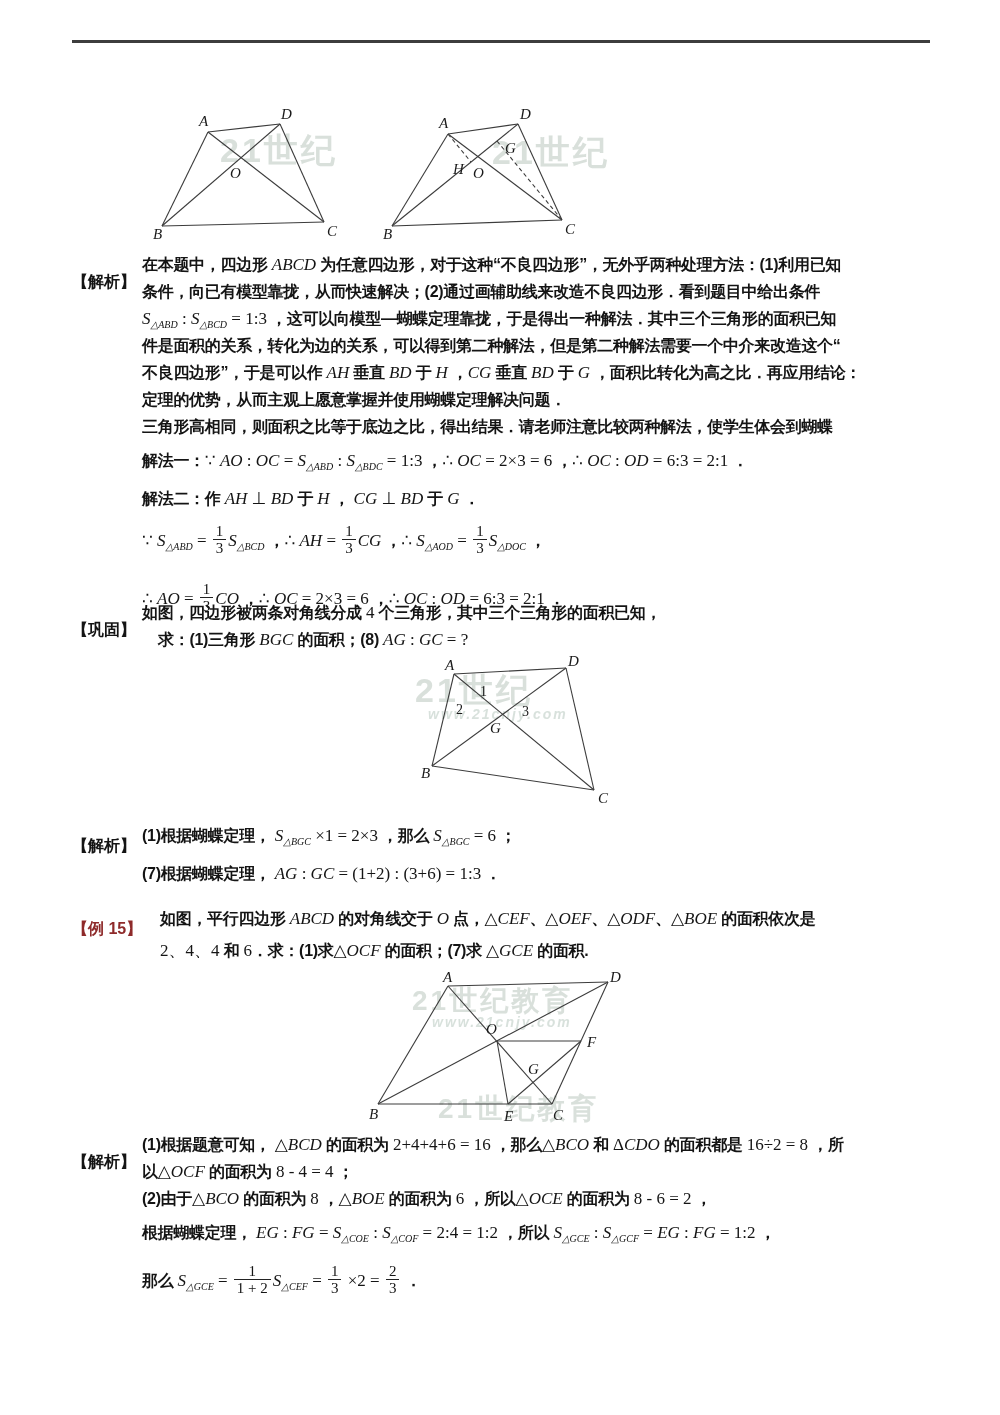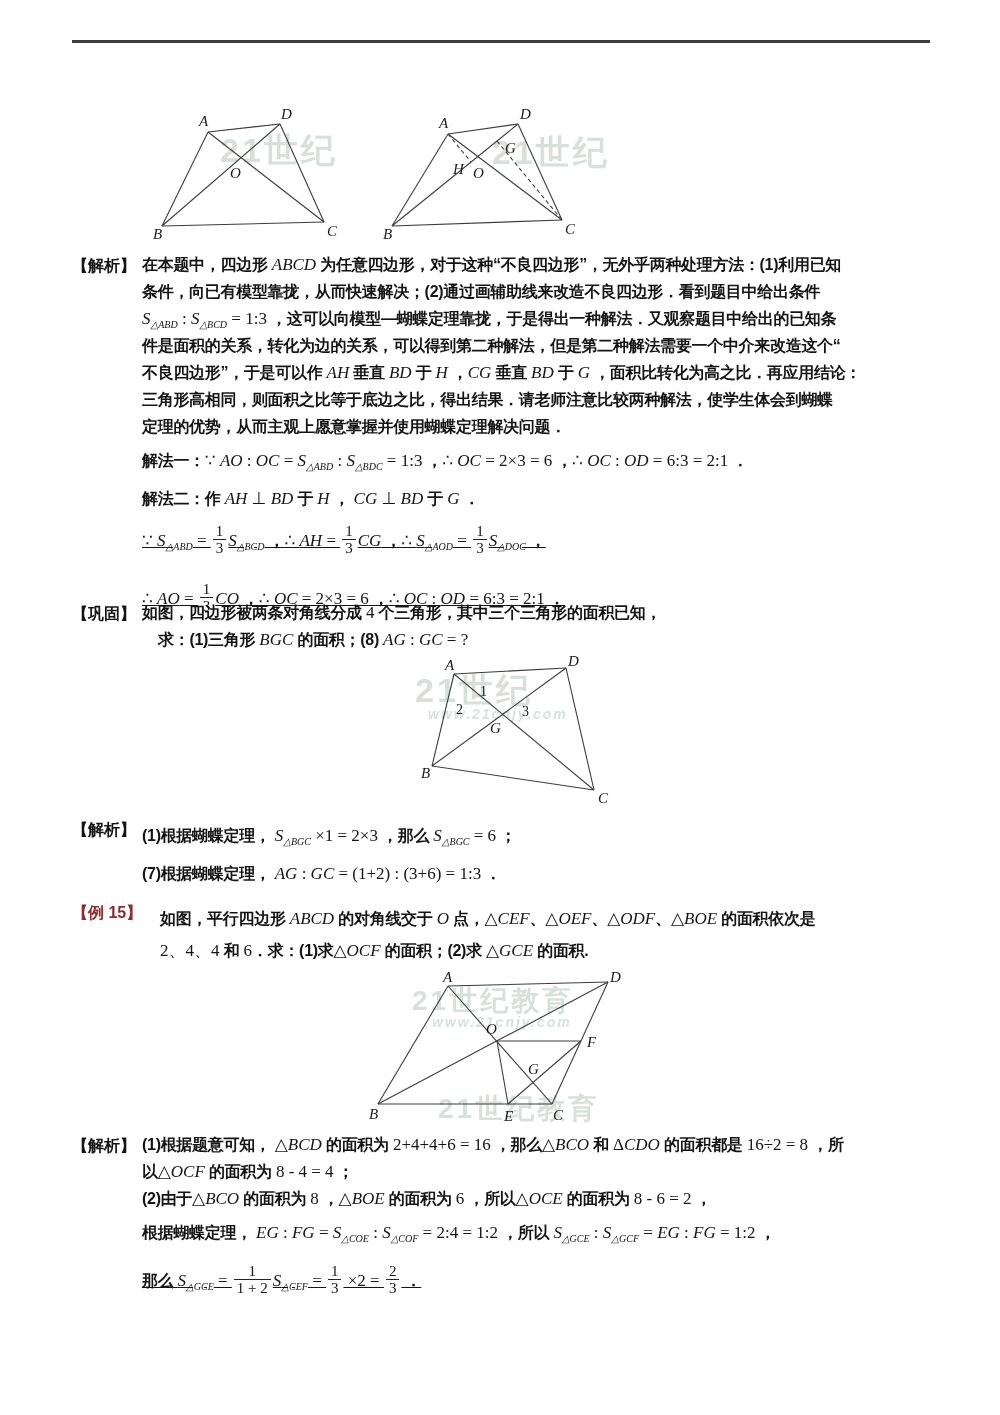--- a/index.html
+++ b/index.html
@@ -16,25 +16,25 @@
   
   svg.diag{position:absolute;z-index:2;overflow:visible;}
   svg.diag line{stroke:#3c3c3c;stroke-width:1.1;}
   svg.diag line.dash{stroke-dasharray:4 3;}
   .vlab{font-family:"Liberation Serif",serif;font-style:italic;font-size:15px;fill:#1a1a1a;}
   .nlab{font-family:"Liberation Serif",serif;font-size:14px;fill:#1a1a1a;font-style:normal;}
   
   .block{position:absolute;left:72px;width:860px;box-sizing:border-box;z-index:2;}
   .pad70{padding-left:70px;}
   .pad88{padding-left:88px;}
-  .blabel{position:absolute;left:0;top:0;font-weight:700;white-space:nowrap;}
+  .blabel{position:absolute;left:0;top:16px;font-weight:700;white-space:nowrap;}
   .blabel.red{color:#8e2a2a;}
   .line{line-height:17px;min-height:27px;white-space:nowrap;}
   .line.sol{line-height:32px;min-height:32px;}
-  .line.tall{line-height:52px;min-height:52px;text-decoration:underline;}
+  .line.tall{line-height:52px;min-height:52px;}
   .line.ind{padding-left:16px;}
   .seg-cn{font-weight:600;letter-spacing:-0.3px;}
   .seg-m{font-family:"Liberation Serif",serif;font-style:italic;font-size:17px;}
   .seg-mn{font-family:"Liberation Serif",serif;font-size:17px;}
   .sS{font-family:"Liberation Serif",serif;font-size:17px;}
   .sS i{font-style:italic;}
   .sS sub{font-size:10px;font-style:italic;vertical-align:-4px;letter-spacing:0;}
   .frac{display:inline-block;vertical-align:middle;text-align:center;
         font-family:"Liberation Serif",serif;font-size:15px;margin:0 2px;transform:translateY(-2px);}
   .frac .fn{display:block;line-height:16px;padding:0 3px;}
@@ -84,25 +84,25 @@
     <text class="vlab" x="133" y="47">G</text>
     <text class="vlab" x="101" y="72">O</text>
     <text class="vlab" x="11" y="133">B</text>
     <text class="vlab" x="193" y="128">C</text>
   </svg>
 
   <div class="block pad70" style="top:256px;">
     <span class="blabel">【解析】</span>
     <div class="line"><span class="seg-cn">在本题中，四边形 </span><span class="seg-m">ABCD</span><span class="seg-cn"> 为任意四边形，对于这种“不良四边形”，无外乎两种处理方法：(1)利用已知</span></div>
     <div class="line"><span class="seg-cn">条件，向已有模型靠拢，从而快速解决；(2)通过画辅助线来改造不良四边形．看到题目中给出条件</span></div>
-    <div class="line"><span class="sS"><i>S</i><sub>△ABD</sub></span><span class="seg-mn"> : </span><span class="sS"><i>S</i><sub>△BCD</sub></span><span class="seg-mn"> = 1:3</span><span class="seg-cn"> ，这可以向模型—蝴蝶定理靠拢，于是得出一种解法．又观察题目中给出的已知条</span></div>
+    <div class="line"><span class="sS"><i>S</i><sub>△ABD</sub></span><span class="seg-mn"> : </span><span class="sS"><i>S</i><sub>△BCD</sub></span><span class="seg-mn"> = 1:3</span><span class="seg-cn"> ，这可以向模型—蝴蝶定理靠拢，于是得出一种解法．其中三个三角形的面积已知</span></div>
     <div class="line"><span class="seg-cn">件是面积的关系，转化为边的关系，可以得到第二种解法，但是第二种解法需要一个中介来改造这个“</span></div>
     <div class="line"><span class="seg-cn">不良四边形”，于是可以作 </span><span class="seg-m">AH</span><span class="seg-cn"> 垂直 </span><span class="seg-m">BD</span><span class="seg-cn"> 于 </span><span class="seg-m">H</span><span class="seg-cn"> ，</span><span class="seg-m">CG</span><span class="seg-cn"> 垂直 </span><span class="seg-m">BD</span><span class="seg-cn"> 于 </span><span class="seg-m">G</span><span class="seg-cn"> ，面积比转化为高之比．再应用结论：</span></div>
+    <div class="line"><span class="seg-cn">定理的优势，从而主观上愿意掌握并使用蝴蝶定理解决问题．</span></div>
     <div class="line"><span class="seg-cn">三角形高相同，则面积之比等于底边之比，得出结果．请老师注意比较两种解法，使学生体会到蝴蝶</span></div>
-    <div class="line"><span class="seg-cn">定理的优势，从而主观上愿意掌握并使用蝴蝶定理解决问题．</span></div>
     <div class="line sol"><span class="seg-cn">解法一：</span><span class="seg-mn">∵ </span><span class="seg-m">AO</span><span class="seg-mn"> : </span><span class="seg-m">OC</span><span class="seg-mn"> = </span><span class="sS"><i>S</i><sub>△ABD</sub></span><span class="seg-mn"> : </span><span class="sS"><i>S</i><sub>△BDC</sub></span><span class="seg-mn"> = 1:3</span><span class="seg-cn"> ，</span><span class="seg-mn">∴ </span><span class="seg-m">OC</span><span class="seg-mn"> = 2×3 = 6</span><span class="seg-cn"> ，</span><span class="seg-mn">∴ </span><span class="seg-m">OC</span><span class="seg-mn"> : </span><span class="seg-m">OD</span><span class="seg-mn"> = 6:3 = 2:1</span><span class="seg-cn"> ．</span></div>
     <div class="line sol"><span class="seg-cn">解法二：作 </span><span class="seg-m">AH</span><span class="seg-mn"> ⊥ </span><span class="seg-m">BD</span><span class="seg-cn"> 于 </span><span class="seg-m">H</span><span class="seg-cn"> ， </span><span class="seg-m">CG</span><span class="seg-mn"> ⊥ </span><span class="seg-m">BD</span><span class="seg-cn"> 于 </span><span class="seg-m">G</span><span class="seg-cn"> ．</span></div>
     <div class="line tall"><span class="seg-mn">∵ </span><span class="sS"><i>S</i><sub>△ABD</sub></span><span class="seg-mn"> = </span><span class="frac"><span class="fn">1</span><span class="fd">3</span></span><span class="sS"><i>S</i><sub>△BCD</sub></span><span class="seg-cn"> ，</span><span class="seg-mn">∴ </span><span class="seg-m">AH</span><span class="seg-mn"> = </span><span class="frac"><span class="fn">1</span><span class="fd">3</span></span><span class="seg-m">CG</span><span class="seg-cn"> ，</span><span class="seg-mn">∴ </span><span class="sS"><i>S</i><sub>△AOD</sub></span><span class="seg-mn"> = </span><span class="frac"><span class="fn">1</span><span class="fd">3</span></span><span class="sS"><i>S</i><sub>△DOC</sub></span><span class="seg-cn"> ，</span></div>
     <div class="line tall"><span class="seg-mn">∴ </span><span class="seg-m">AO</span><span class="seg-mn"> = </span><span class="frac"><span class="fn">1</span><span class="fd">3</span></span><span class="seg-m">CO</span><span class="seg-cn"> ，</span><span class="seg-mn">∴ </span><span class="seg-m">OC</span><span class="seg-mn"> = 2×3 = 6</span><span class="seg-cn"> ，</span><span class="seg-mn">∴ </span><span class="seg-m">OC</span><span class="seg-mn"> : </span><span class="seg-m">OD</span><span class="seg-mn"> = 6:3 = 2:1</span><span class="seg-cn"> ．</span></div>
   </div>
 
   <div class="block pad70" style="top:604px;">
     <span class="blabel">【巩固】</span>
     <div class="line"><span class="seg-cn">如图，四边形被两条对角线分成 </span><span class="seg-mn">4</span><span class="seg-cn"> 个三角形，其中三个三角形的面积已知，</span></div>
     <div class="line ind"><span class="seg-cn">求：(1)三角形 </span><span class="seg-m">BGC</span><span class="seg-cn"> 的面积；(8) </span><span class="seg-m">AG</span><span class="seg-mn"> : </span><span class="seg-m">GC</span><span class="seg-mn"> = ?</span></div>
@@ -127,21 +127,21 @@
 
   <div class="block pad70" style="top:820px;">
     <span class="blabel">【解析】</span>
     <div class="line sol"><span class="seg-cn">(1)根据蝴蝶定理， </span><span class="sS"><i>S</i><sub>△BGC</sub></span><span class="seg-mn"> ×1 = 2×3</span><span class="seg-cn"> ，那么 </span><span class="sS"><i>S</i><sub>△BGC</sub></span><span class="seg-mn"> = 6</span><span class="seg-cn"> ；</span></div>
     <div class="line sol"><span class="seg-cn">(7)根据蝴蝶定理， </span><span class="seg-m">AG</span><span class="seg-mn"> : </span><span class="seg-m">GC</span><span class="seg-mn"> = (1+2) : (3+6) = 1:3</span><span class="seg-cn"> ．</span></div>
   </div>
 
   <div class="block pad88" style="top:903px;">
     <span class="blabel red">【例 15】</span>
     <div class="line sol"><span class="seg-cn">如图，平行四边形 </span><span class="seg-m">ABCD</span><span class="seg-cn"> 的对角线交于 </span><span class="seg-m">O</span><span class="seg-cn"> 点，</span><span class="seg-mn">△</span><span class="seg-m">CEF</span><span class="seg-cn">、</span><span class="seg-mn">△</span><span class="seg-m">OEF</span><span class="seg-cn">、</span><span class="seg-mn">△</span><span class="seg-m">ODF</span><span class="seg-cn">、</span><span class="seg-mn">△</span><span class="seg-m">BOE</span><span class="seg-cn"> 的面积依次是</span></div>
-    <div class="line sol"><span class="seg-mn">2、4、4</span><span class="seg-cn"> 和 </span><span class="seg-mn">6</span><span class="seg-cn">．求：(1)求</span><span class="seg-mn">△</span><span class="seg-m">OCF</span><span class="seg-cn"> 的面积；(2)求 </span><span class="seg-mn">△</span><span class="seg-m">GCE</span><span class="seg-cn"> 的面积.</span></div>
+    <div class="line sol"><span class="seg-mn">2、4、4</span><span class="seg-cn"> 和 </span><span class="seg-mn">6</span><span class="seg-cn">．求：(1)求</span><span class="seg-mn">△</span><span class="seg-m">OCF</span><span class="seg-cn"> 的面积；(7)求 </span><span class="seg-mn">△</span><span class="seg-m">GCE</span><span class="seg-cn"> 的面积.</span></div>
   </div>
 
   <svg class="diag" style="left:356px;top:972px;" width="285" height="160" viewBox="0 0 285 160">
     <line x1="92" y1="14" x2="252" y2="10"></line>
     <line x1="92" y1="14" x2="22" y2="132"></line>
     <line x1="22" y1="132" x2="196" y2="132"></line>
     <line x1="252" y1="10" x2="196" y2="132"></line>
     <line x1="92" y1="14" x2="196" y2="132"></line>
     <line x1="22" y1="132" x2="252" y2="10"></line>
     <line x1="141" y1="69" x2="225" y2="69"></line>

